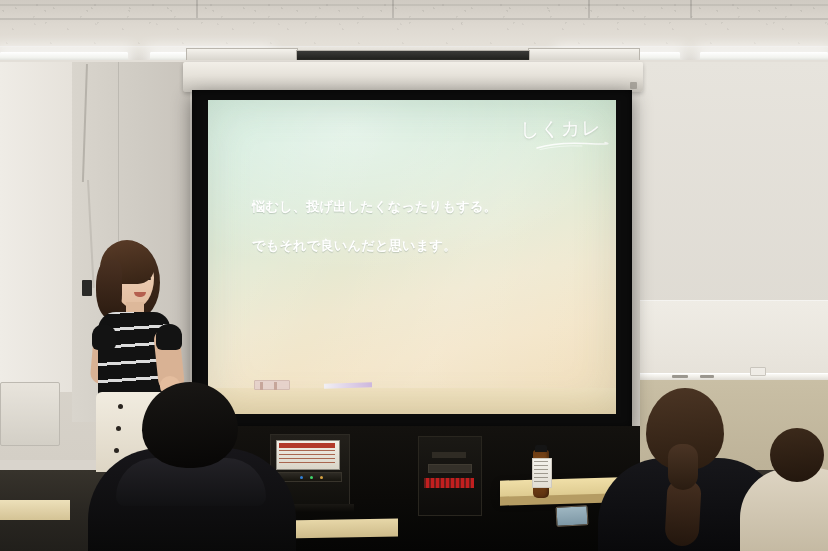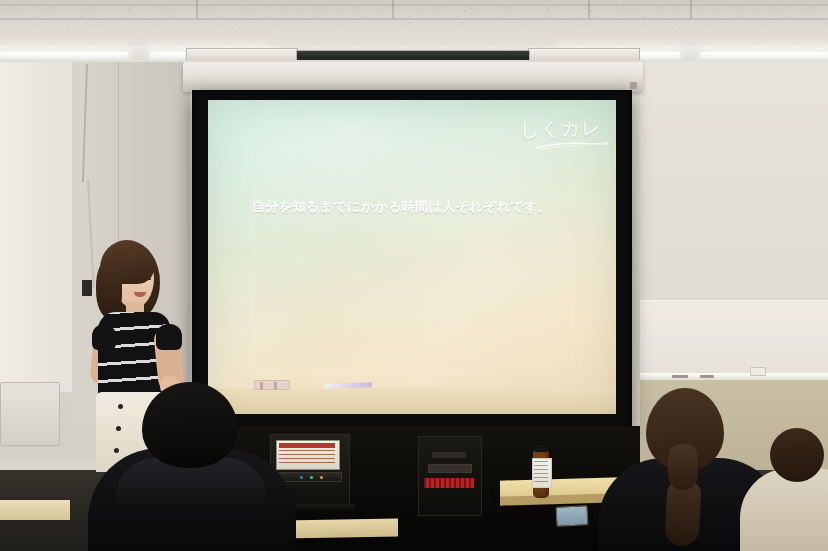--- a/index.html
+++ b/index.html
@@ -504,24 +504,25 @@
 
       <div class="logo">しくカレ</div>
       <svg class="logo-underline" viewBox="0 0 70 9">
         <path d="M1 7 Q 20 1 50 2.5 T 69 1.5" stroke="#ffffff" stroke-width="1.4" fill="none" opacity=".85" stroke-linecap="round"></path>
         <path d="M4 8.5 Q 24 4 46 5" stroke="#ffffff" stroke-width="0.9" fill="none" opacity=".6" stroke-linecap="round"></path>
       </svg>
 
       <div class="slide-body">
         <p class="para">
           </p>
+          <div>悩むし、投げ出したくなったりもする。</div>
         <p></p>
         <p class="para">
           </p>
-          <div>自分を知るまでにかかる時間は人それぞれです。</div>
+          <div>でもそれで良いんだと思います。</div>
         <p></p>
         <p class="para">
           </p>
         <p></p>
       </div>
 
       <div class="slide-ledge"></div>
       <div class="ledge-box"></div>
       <div class="ledge-box-l"></div>
       <div class="ledge-box-l2"></div>

